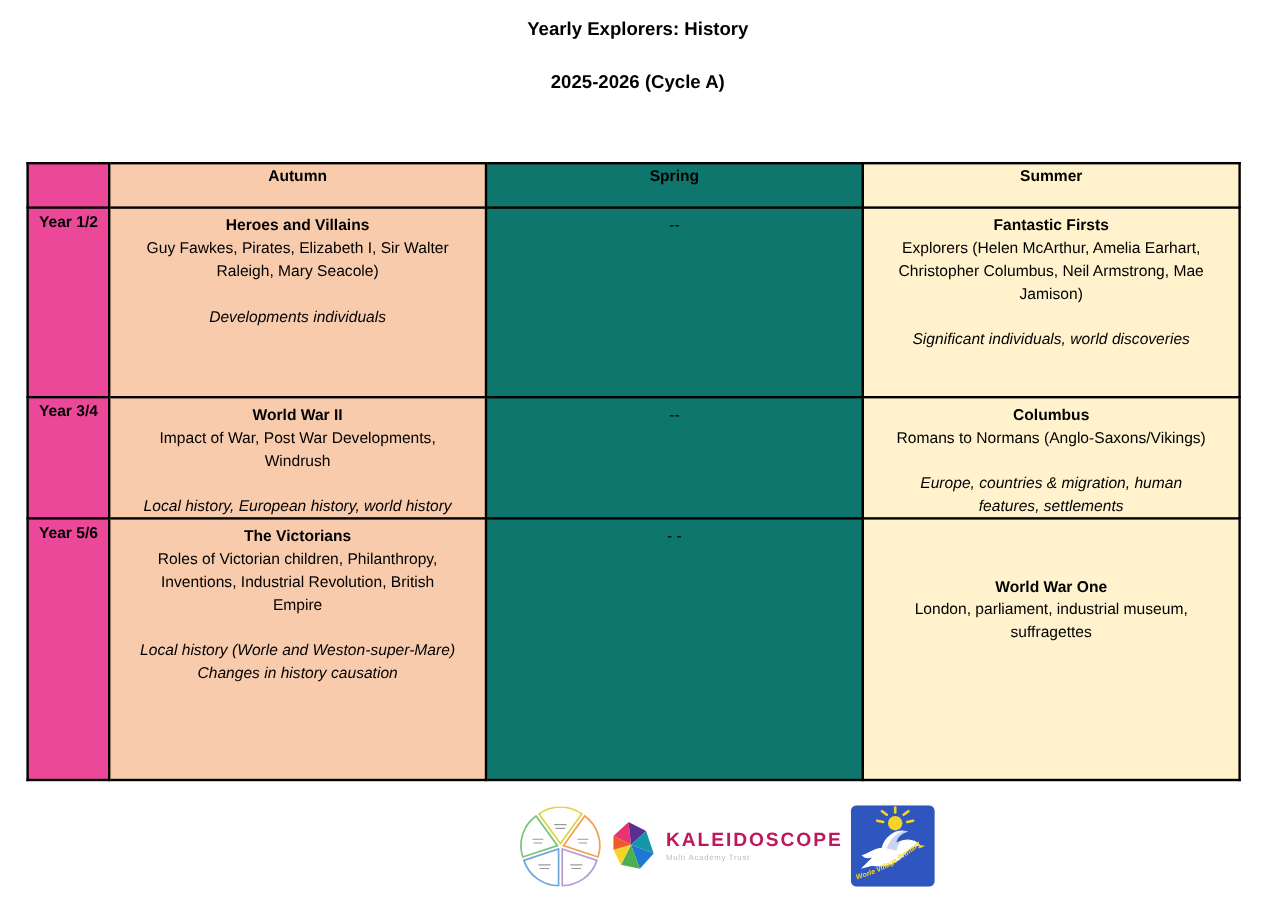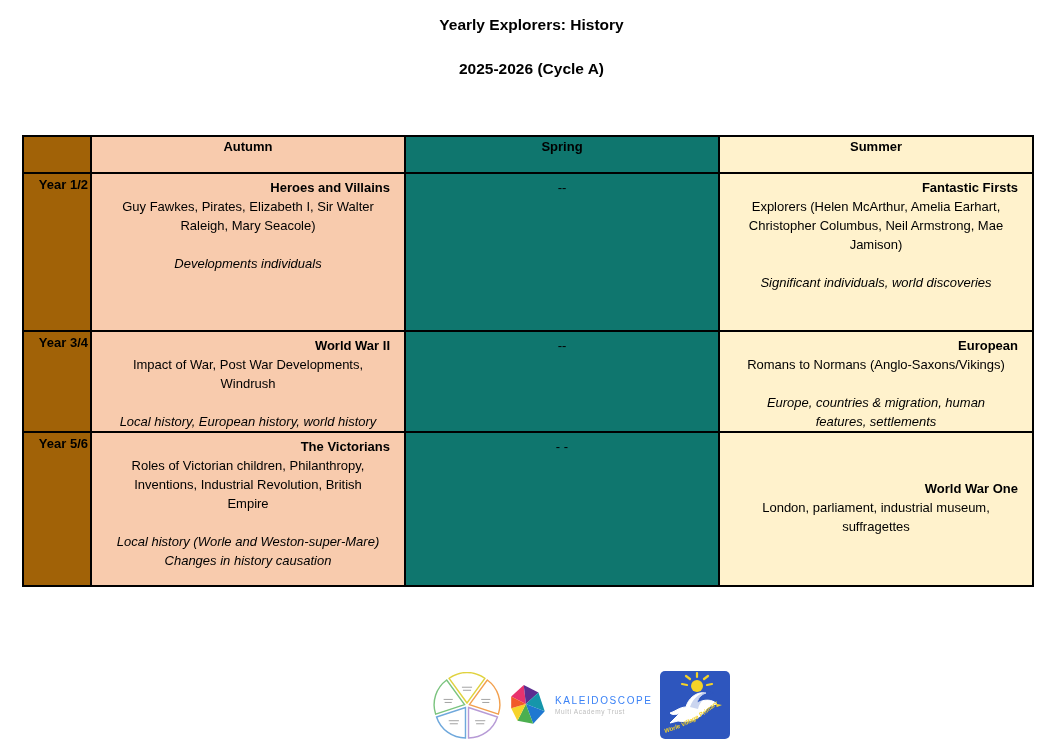--- a/index.html
+++ b/index.html
@@ -29,57 +29,57 @@
   table.overview col.col-season { width: 314px; }
   table.overview th, table.overview td {
     border: 2px solid #000;
     vertical-align: top;
     font-size: 13px;
     line-height: 19px;
   }
   tr.header-row { height: 37px; padding-left: 34px; }
   tr.row-y12 { height: 158px; }
   tr.row-y34 { height: 100px; }
-  tr.row-y56 { height: 154px; }
+  tr.row-y56 { height: 218px; }
 
   th.season-header {
     text-align: center; vertical-align: middle;
     font-size: 14px; font-weight: bold;
   }
   .bg-autumn { background: #F8CBAD; }
   .bg-spring { background: #0f766e; }
   .bg-summer { background: #FFF2CC; margin-top: 21px; }
   .bg-white  { background: #FFFFFF; }
 
   td.year-cell, th.year-cell {
-    background: #a16207;
-    text-align: right;
+    background: #ec4899;
+    text-align: center;
     font-weight: bold;
     font-size: 14px;
     padding: 1px 2px;
   }
   td.cell {
     text-align: center;
     padding: 4px 14px 0 14px;
   }
-  .cell-title { font-weight: bold; white-space: pre-line; text-align: right; }
+  .cell-title { font-weight: bold; white-space: pre-line; }
   .cell-detail { white-space: pre-line; }
   .cell-italic { font-style: italic; white-space: pre-line; margin-top: 19px; }
   .cell-dash { text-align: center; }
   td.lead-1 { }
   td.lead-2 { padding-top: 46px; }
 
   
   .footer {
     position: absolute; left: 431px; top: 671px;
     display: flex; align-items: center; gap: 7px;
   }
   .kal-block { display: flex; align-items: center; gap: 7px; }
   .kal-text { display: flex; flex-direction: column; justify-content: center; }
-  .kal-name { font-size: 10px; letter-spacing: 1.6px; color: #3b82f6; font-weight: 400; }
+  .kal-name { font-size: 16px; letter-spacing: 1.6px; color: #be185d; font-weight: 700; }
   .kal-tagline { font-size: 6.5px; letter-spacing: 0.6px; color: #BDBDBD; margin-top: 2px; }
 </style>
 </head>
 <body>
 
 <div class="page">
 
   <div class="titles">
     <div class="doc-title">Yearly Explorers: History</div>
     <div class="doc-subtitle">2025-2026 (Cycle A)</div>
@@ -125,21 +125,21 @@
         <td class="cell bg-autumn">
           <div class="cell-title">World War II</div>
           <div class="cell-detail">Impact of War, Post War Developments,
 Windrush</div>
           <div class="cell-italic">Local history, European history, world history</div>
         </td>
         <td class="cell bg-spring">
           <div class="cell-dash">--</div>
         </td>
         <td class="cell bg-summer lead-1">
-          <div class="cell-title">European</div>
+          <div class="cell-title">Columbus</div>
           <div class="cell-detail">Romans to Normans (Anglo-Saxons/Vikings)</div>
           <div class="cell-italic">Europe, countries &amp; migration, human
 features, settlements</div>
         </td>
       </tr>
       <tr class="row-y56">
         <td class="year-cell">Year 5/6</td>
         <td class="cell bg-autumn">
           <div class="cell-title">The Victorians</div>
           <div class="cell-detail">Roles of Victorian children, Philanthropy,

